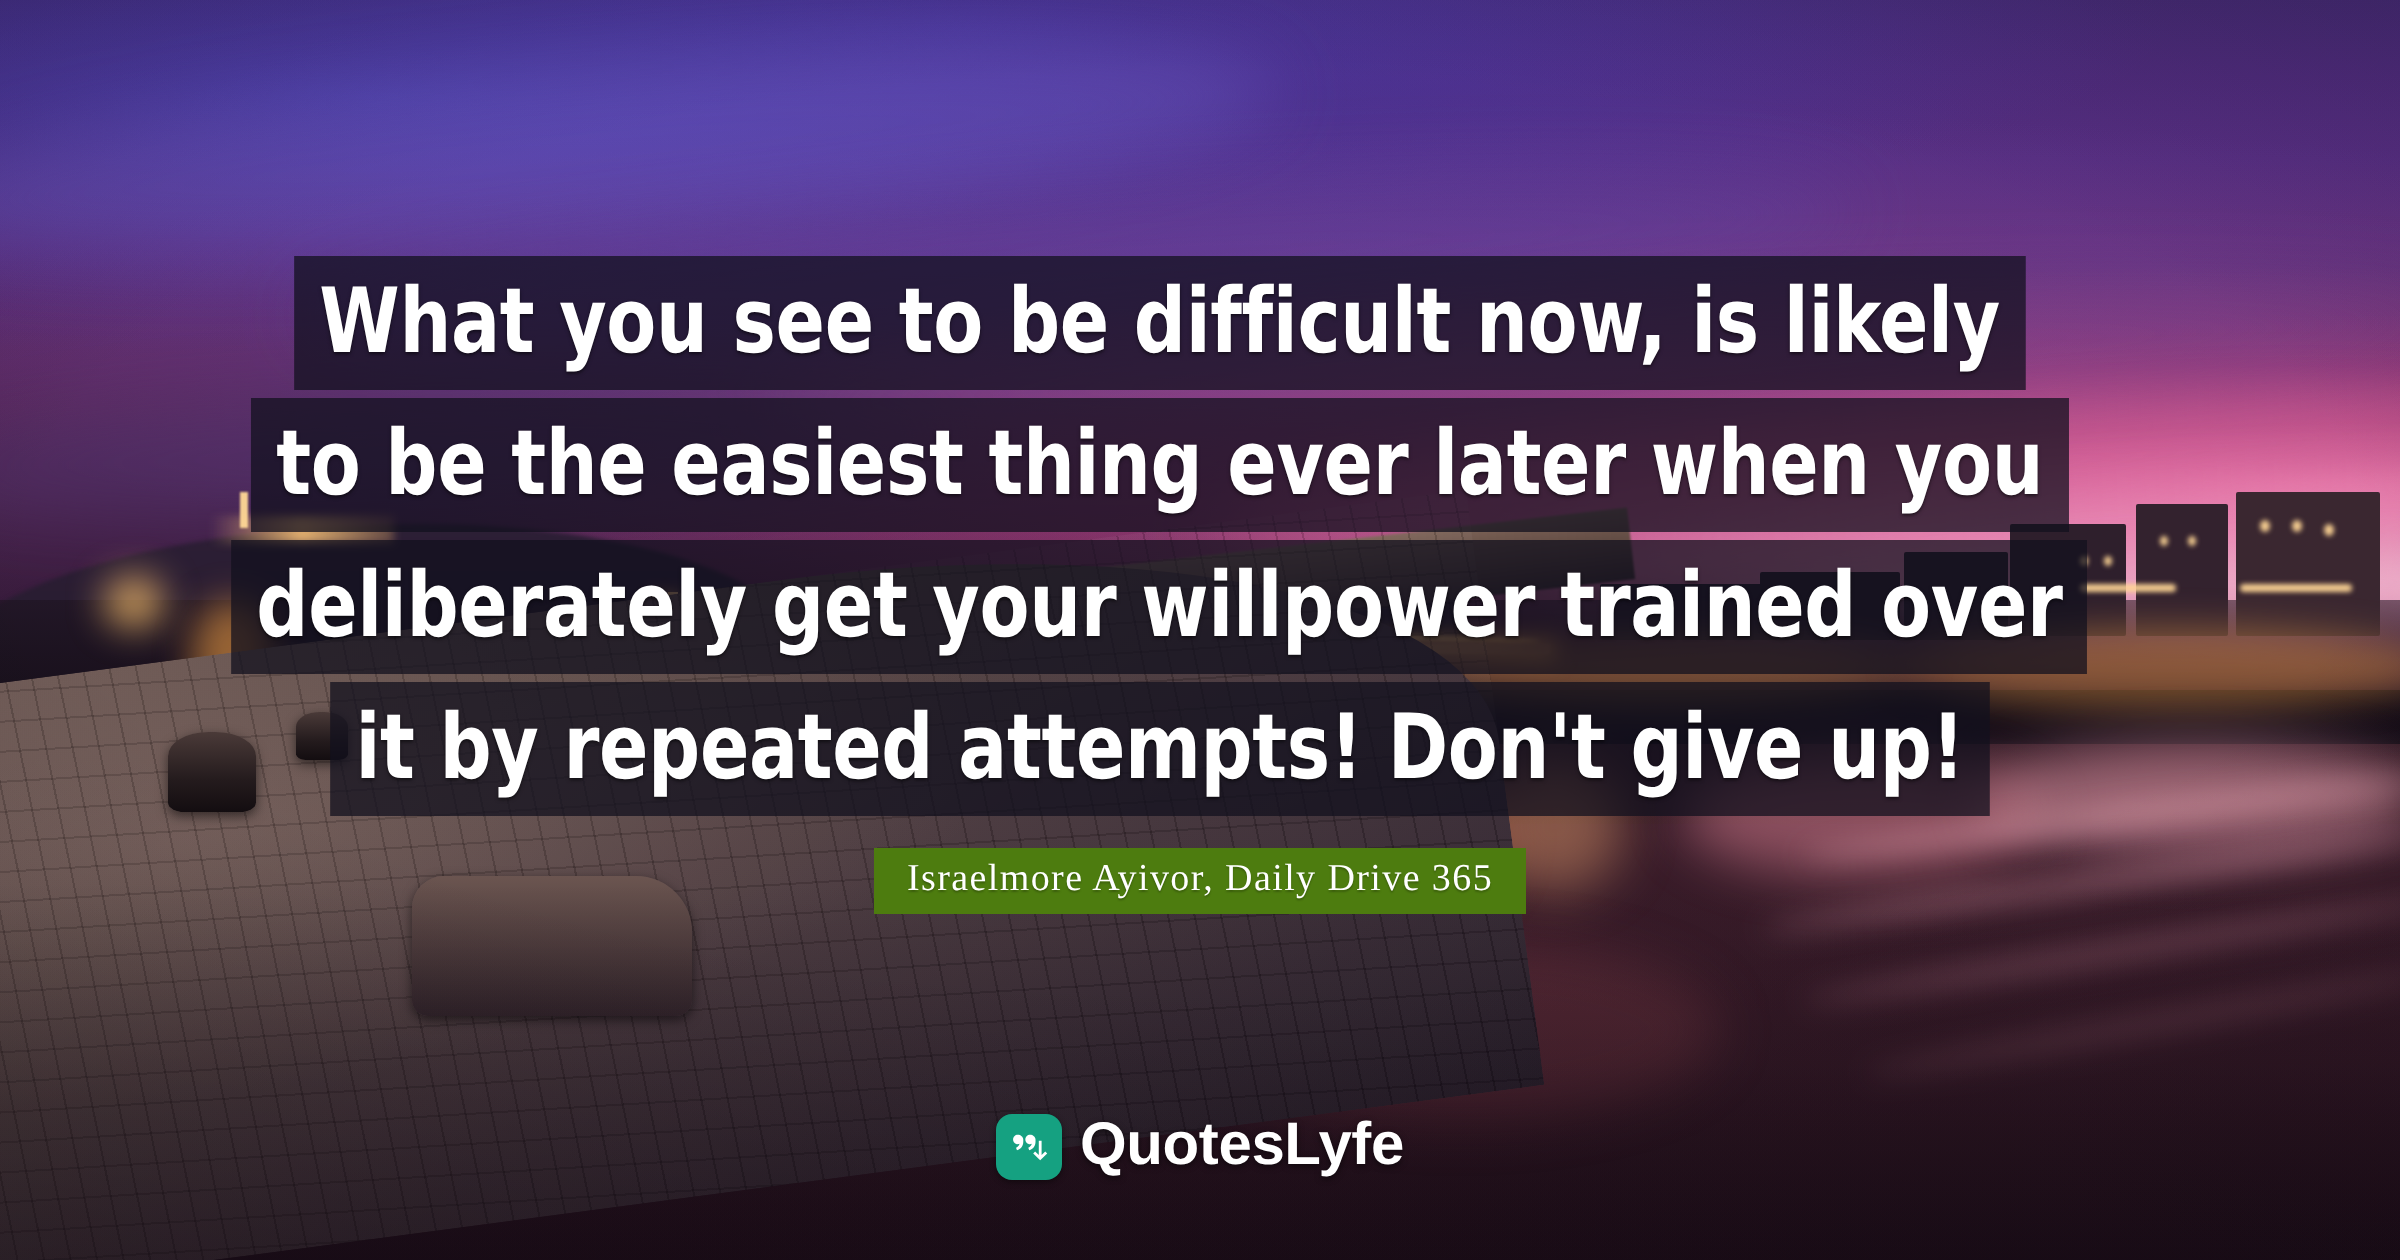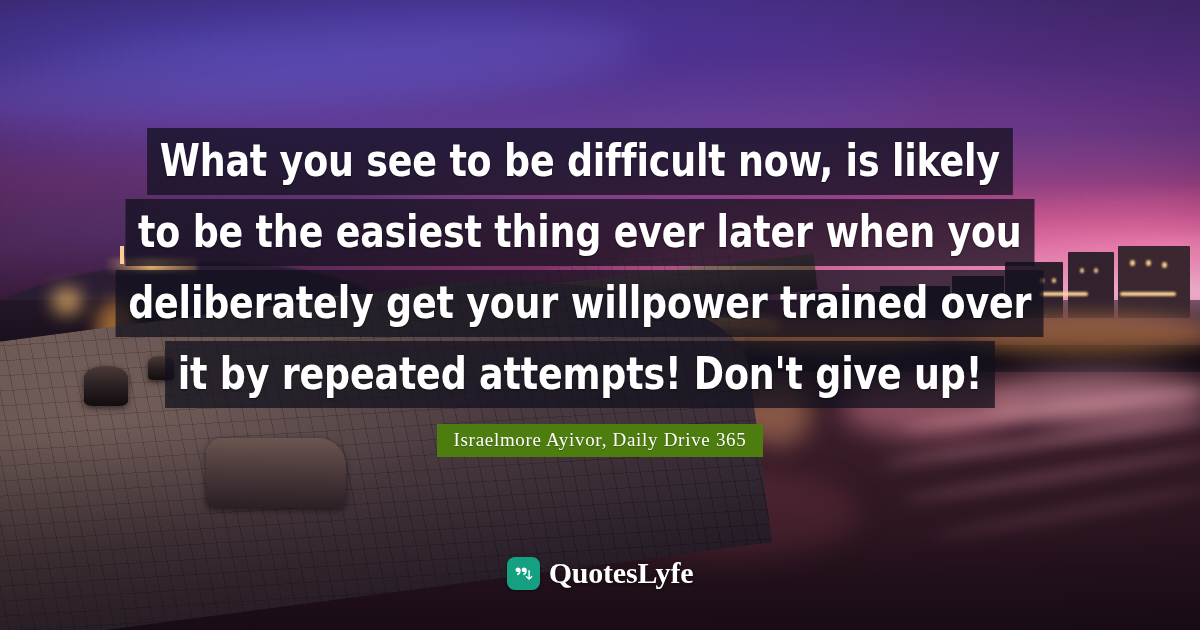--- a/index.html
+++ b/index.html
@@ -190,21 +190,21 @@
   }
   .logomark{
     width:33px; height:33px; border-radius:8px;
     background:#15a181;
     display:flex; align-items:center; justify-content:center;
     box-shadow:0 1px 3px rgba(0,0,0,.45);
     flex:none;
   }
   .logotext{
     color:#ffffff;
-    font-family:Liberation Serif, serif;
+    font-family:Liberation Sans, sans-serif;
     font-weight:700;
     font-size:30px;
     letter-spacing:-.2px;
     text-shadow:0 1px 3px rgba(0,0,0,.6);
   }
 </style>
 </head>
 <body>
 
 <div id="stage">

